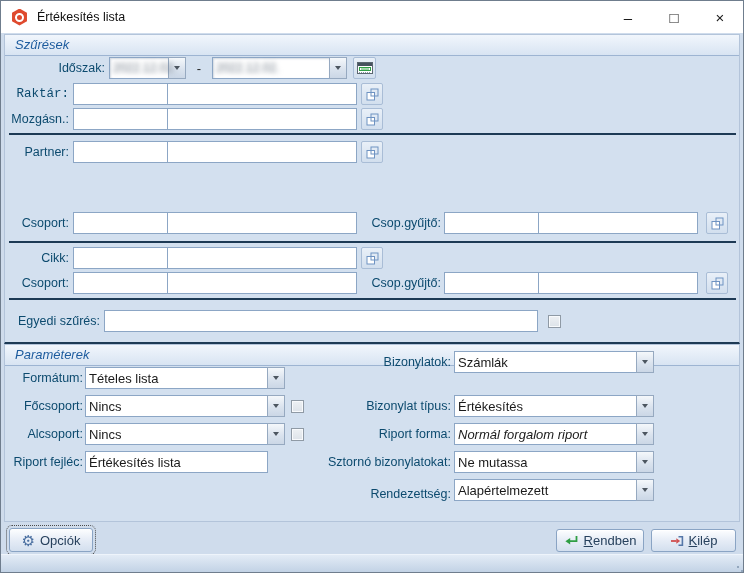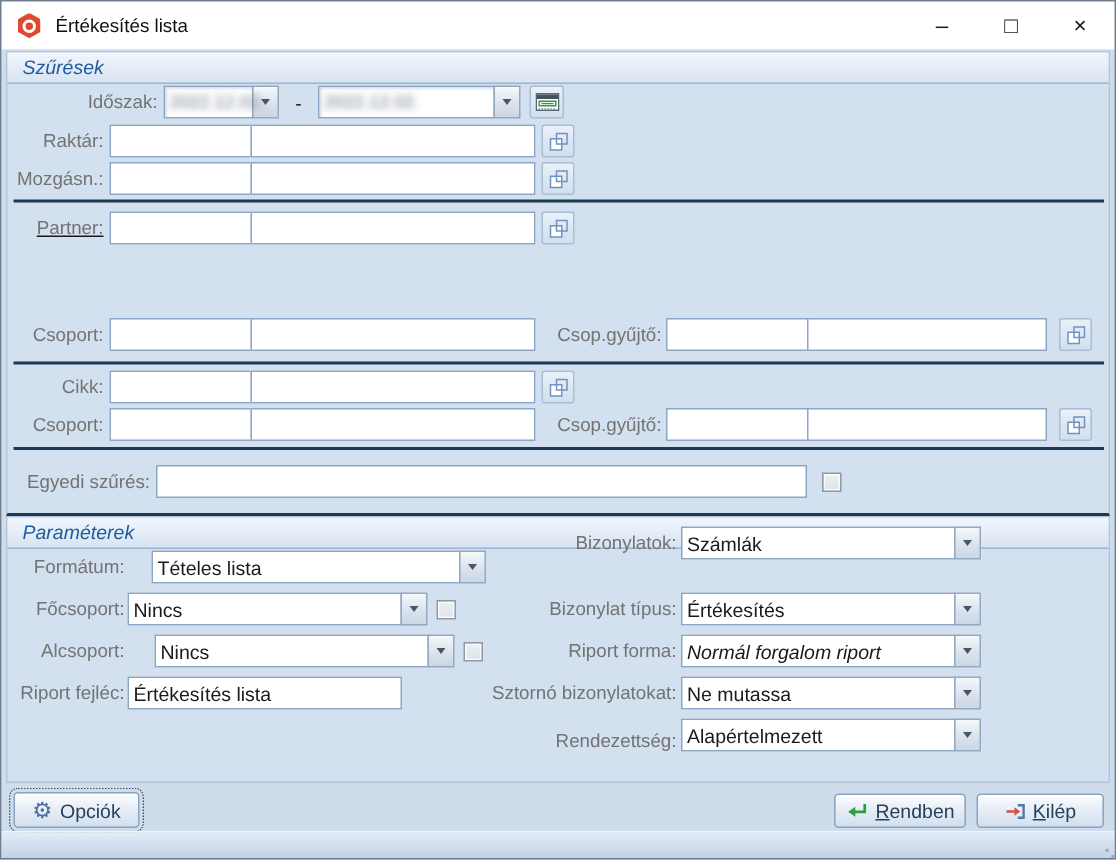--- a/index.html
+++ b/index.html
@@ -15,21 +15,21 @@
   .win-btn{width:46px;height:100%;display:flex;align-items:center;justify-content:center;
            font-size:15px;font-weight:300;color:#1a1a1a;cursor:default;}
   
   .client{position:absolute;top:32px;left:0;right:0;bottom:0;background:#cfdcec;}
   .group{position:absolute;left:3px;right:3px;box-sizing:border-box;border:1px solid #b3c4da;background:#d3e0ef;}
   .group-filters{top:1px;height:310px;border-bottom:2px solid #1d3a55;}
   .group-params{top:311px;height:178px;}
   .group-header{height:20px;line-height:20px;padding-left:10px;color:#1e5c9e;font-size:13px;
                 background:linear-gradient(#f1f6fc,#d8e4f2);border-bottom:1px solid #9db4d2;font-style:italic;}
   .row{position:absolute;left:0;right:0;height:22px;display:flex;align-items:center;padding-left:2px;}
-  .lbl{text-align:right;white-space:nowrap;color:#737373;font-size:12.5px;flex:0 0 auto;}
+  .lbl{text-align:right;white-space:nowrap;color:#0c4a6e;font-size:12.5px;flex:0 0 auto;}
   .hline{position:absolute;left:4px;right:3px;height:2px;background:#1d3a55;}
   
   .ti{height:22px;box-sizing:border-box;border:1px solid #8ca6c5;background:#fff;
       font-family:"Liberation Sans",sans-serif;font-size:13px;color:#1a1a1a;padding:0 3px;outline:none;}
   .ti.code{width:95px;}
   .ti.name{width:190px;margin-left:-1px;}
   .dd{width:18px;height:22px;box-sizing:border-box;margin-left:-1px;border:1px solid #96a9c0;
       background:linear-gradient(#f5f8fb,#dae3ee 55%,#cbd7e6);display:flex;align-items:center;justify-content:center;flex:0 0 auto;}
   .dd::after{content:"";border-left:3.5px solid transparent;border-right:3.5px solid transparent;border-top:4.5px solid #4c5660;}
   .sq-btn{width:22px;height:22px;box-sizing:border-box;border:1px solid #a9bdd6;border-radius:2px;
@@ -98,21 +98,21 @@
               <rect x="6" y="11" width="1" height="1"></rect>
                 <rect x="8" y="11" width="1" height="1"></rect>
               <rect x="10" y="11" width="1" height="1"></rect>
                 <rect x="12" y="11" width="1" height="1"></rect>
             </g>
           </svg>
         </div>
       </div>
 
       <div class="row" style="top:48px;">
-        <div class="lbl" style="width:62px;margin-right:4px;">Raktár:</div>
+        <div class="lbl" style="width:62px;margin-right:4px;font-family:Liberation Mono, monospace;">Raktár:</div>
         <input class="ti code" value="" style="">
         <input class="ti name" value="" style="">
         <div class="sq-btn" style="margin-left:4px;">
           <svg width="13" height="13" viewBox="0 0 13 13">
             <rect x="1" y="4.5" width="7.5" height="7.5" fill="#ffffff" stroke="#6f93c2"></rect>
             <rect x="5" y="1" width="7" height="7" fill="none" stroke="#6f93c2"></rect>
           </svg>
         </div>
       </div>
 
@@ -123,21 +123,21 @@
         <div class="sq-btn" style="margin-left:4px;">
           <svg width="13" height="13" viewBox="0 0 13 13">
             <rect x="1" y="4.5" width="7.5" height="7.5" fill="#ffffff" stroke="#6f93c2"></rect>
             <rect x="5" y="1" width="7" height="7" fill="none" stroke="#6f93c2"></rect>
           </svg>
         </div>
       </div>
 
       <div class="hline" style="top:98px;"></div>
 
-      <div class="row" style="top:106px;text-decoration:underline;">
+      <div class="row" style="top:106px;">
         <div class="lbl" style="width:62px;margin-right:4px;">Partner:</div>
         <input class="ti code" value="" style="">
         <input class="ti name" value="" style="">
         <div class="sq-btn" style="margin-left:4px;">
           <svg width="13" height="13" viewBox="0 0 13 13">
             <rect x="1" y="4.5" width="7.5" height="7.5" fill="#ffffff" stroke="#6f93c2"></rect>
             <rect x="5" y="1" width="7" height="7" fill="none" stroke="#6f93c2"></rect>
           </svg>
         </div>
       </div>
@@ -192,32 +192,32 @@
         <div class="lbl" style="width:93px;margin-right:4px;">Egyedi szűrés:</div>
         <input class="ti" style="width: 434px;" value="">
         <span class="chk" style="margin-left:10px;"></span>
       </div>
     </div>
 
     <div class="group group-params">
       <div class="group-header">Paraméterek</div>
 
       <div class="row" style="top:22px;">
-        <div class="lbl" style="width:76px;margin-right:18px;">Formátum:</div>
-        <input class="ti" style="width: 206px;" value="Tételes lista">
+        <div class="lbl" style="width:76px;margin-right:2px;">Formátum:</div>
+        <input class="ti" style="width: 183px;" value="Tételes lista">
         <div class="dd"></div>
       </div>
       <div class="row" style="top:50px;">
         <div class="lbl" style="width:76px;margin-right:2px;">Főcsoport:</div>
         <input class="ti" style="width: 183px;" value="Nincs">
         <div class="dd"></div>
         <span class="chk" style="margin-left:6px;"></span>
       </div>
       <div class="row" style="top:78px;">
-        <div class="lbl" style="width:76px;margin-right:20px;">Alcsoport:</div>
+        <div class="lbl" style="width:76px;margin-right:2px;">Alcsoport:</div>
         <input class="ti" style="width: 183px;" value="Nincs">
         <div class="dd"></div>
         <span class="chk" style="margin-left:6px;"></span>
       </div>
       <div class="row" style="top:106px;">
         <div class="lbl" style="width:76px;margin-right:2px;">Riport fejléc:</div>
         <input class="ti" style="width: 183px;" value="Értékesítés lista">
       </div>
 
       <div class="row" style="top:6px;left:160px;right:auto;">

